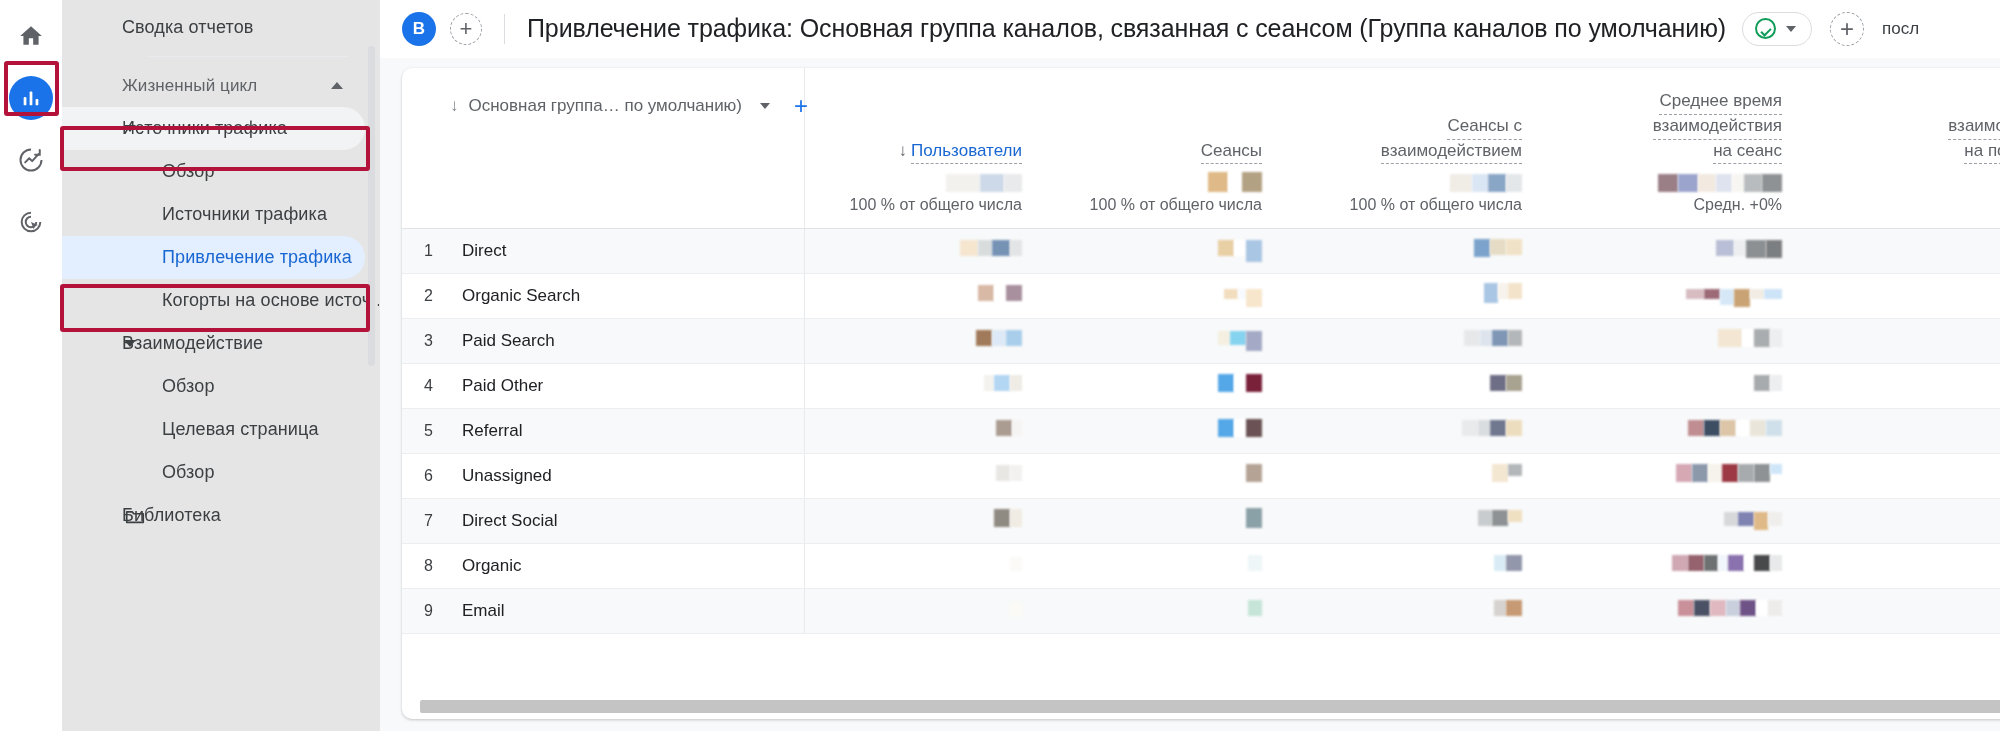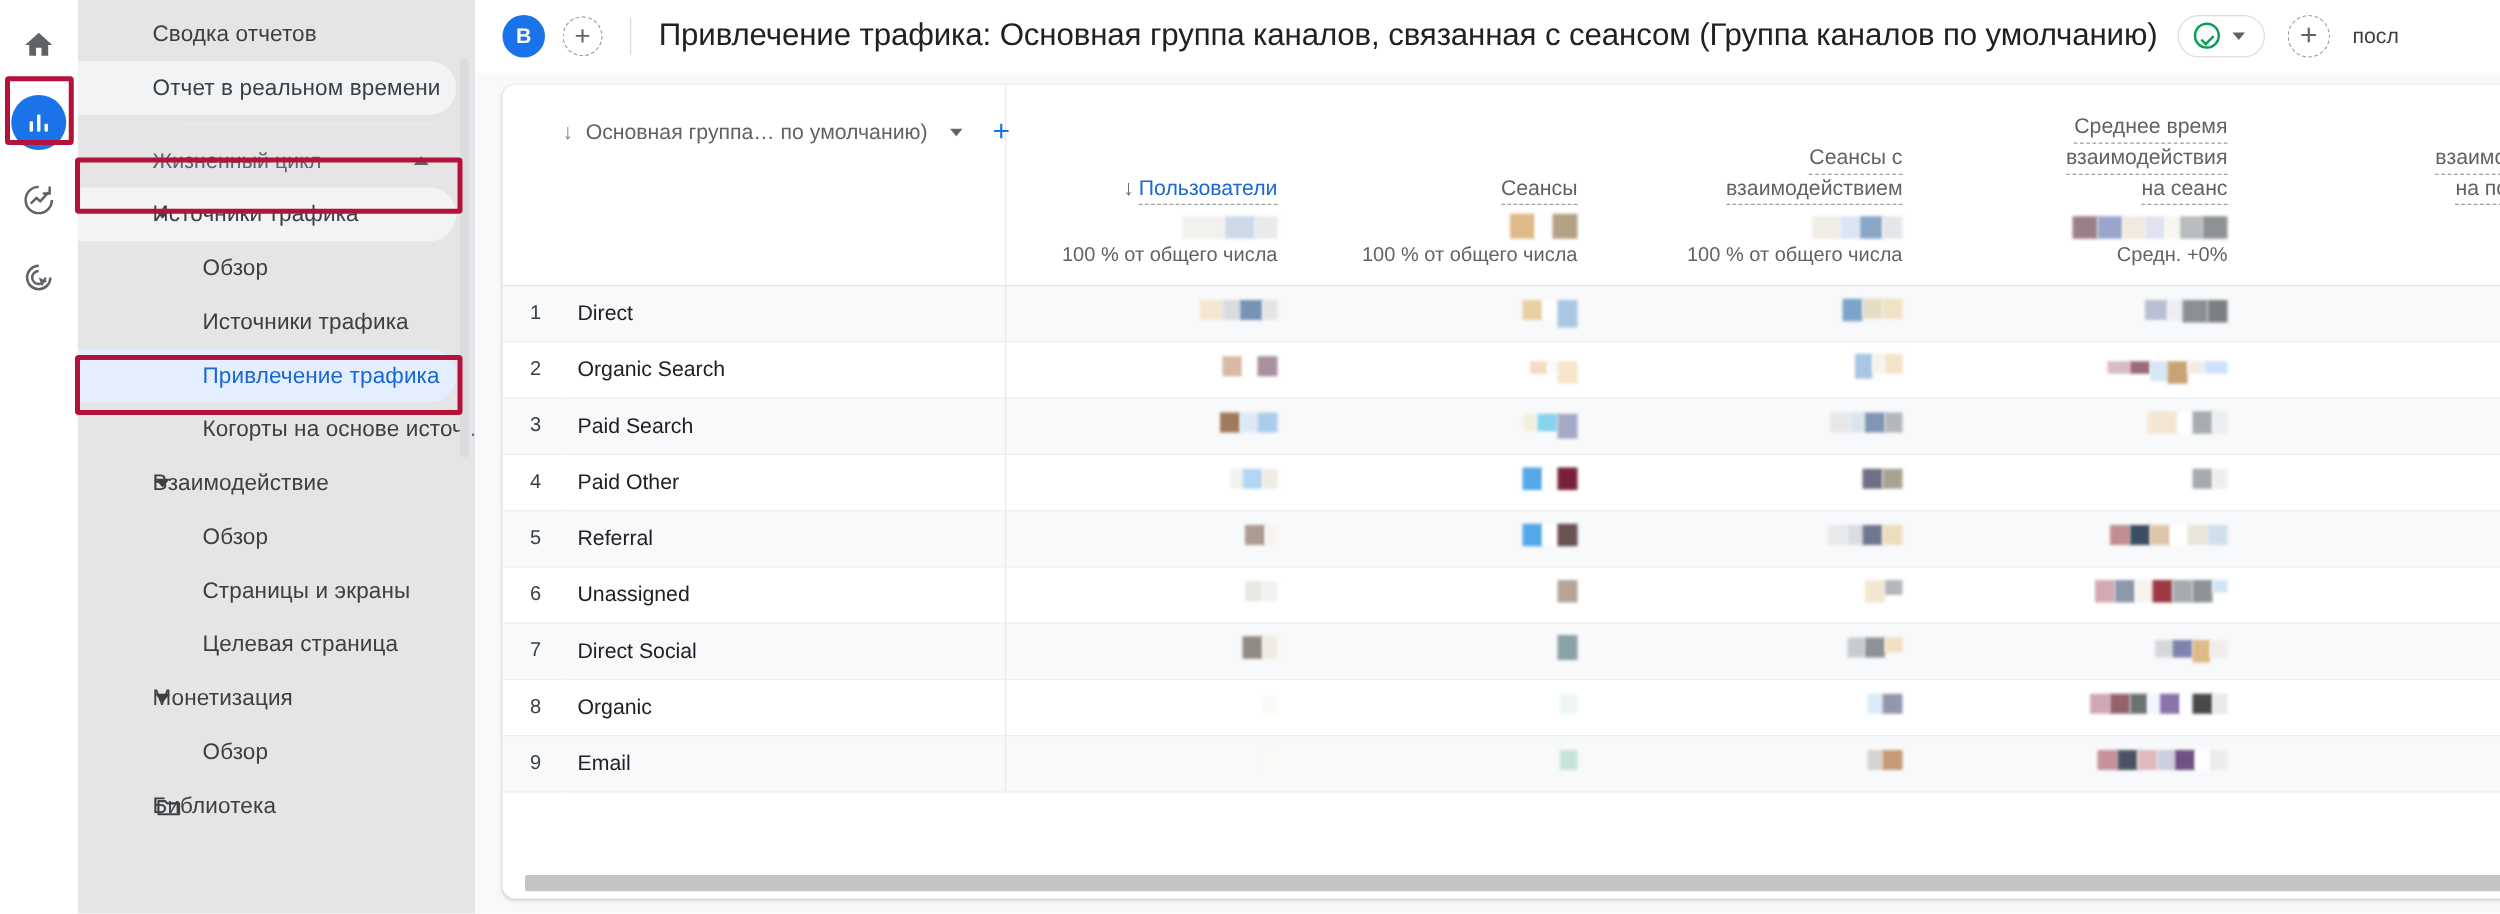--- a/index.html
+++ b/index.html
@@ -300,23 +300,20 @@
   </div>
 
   <div class="redbox" style="left:4px; top:61px; width:55px; height:55px;"></div>
 
   <div class="leftnav">
 
     <div class="nav-row">
       <div class="nav-item">Сводка отчетов</div>
     </div>
 
-    <div class="nav-row">
-      <div class="nav-item hover">Отчет в реальном времени</div>
-    </div>
 
     <div class="nav-divider"></div>
 
     <div class="nav-row">
       <div class="nav-item grouphdr">Жизненный цикл</div>
       <div class="trail">
           <div class="caret-up"></div>
         </div>
     </div>
 
@@ -348,34 +345,25 @@
           <div class="caret-down"></div>
         </div>
       <div class="nav-item">Взаимодействие</div>
     </div>
 
     <div class="nav-row">
       <div class="nav-item child">Обзор</div>
     </div>
 
 
-    <div class="nav-row">
-      <div class="nav-item child">Страницы и экраны</div>
-    </div>
 
     <div class="nav-row">
       <div class="nav-item child">Целевая страница</div>
     </div>
 
-    <div class="nav-row">
-      <div class="lead">
-          <div class="caret-down"></div>
-        </div>
-      <div class="nav-item">Монетизация</div>
-    </div>
 
     <div class="nav-row">
       <div class="nav-item child">Обзор</div>
     </div>
 
     <div class="nav-row">
       <div class="lead">
         <svg width="22" height="22" viewBox="0 0 24 24" fill="none" stroke="#3c4043" stroke-width="1.8">
           <path d="M3 7.5h6l1.6 2H21v9.5H3z" stroke-linejoin="round"></path>
         </svg>

